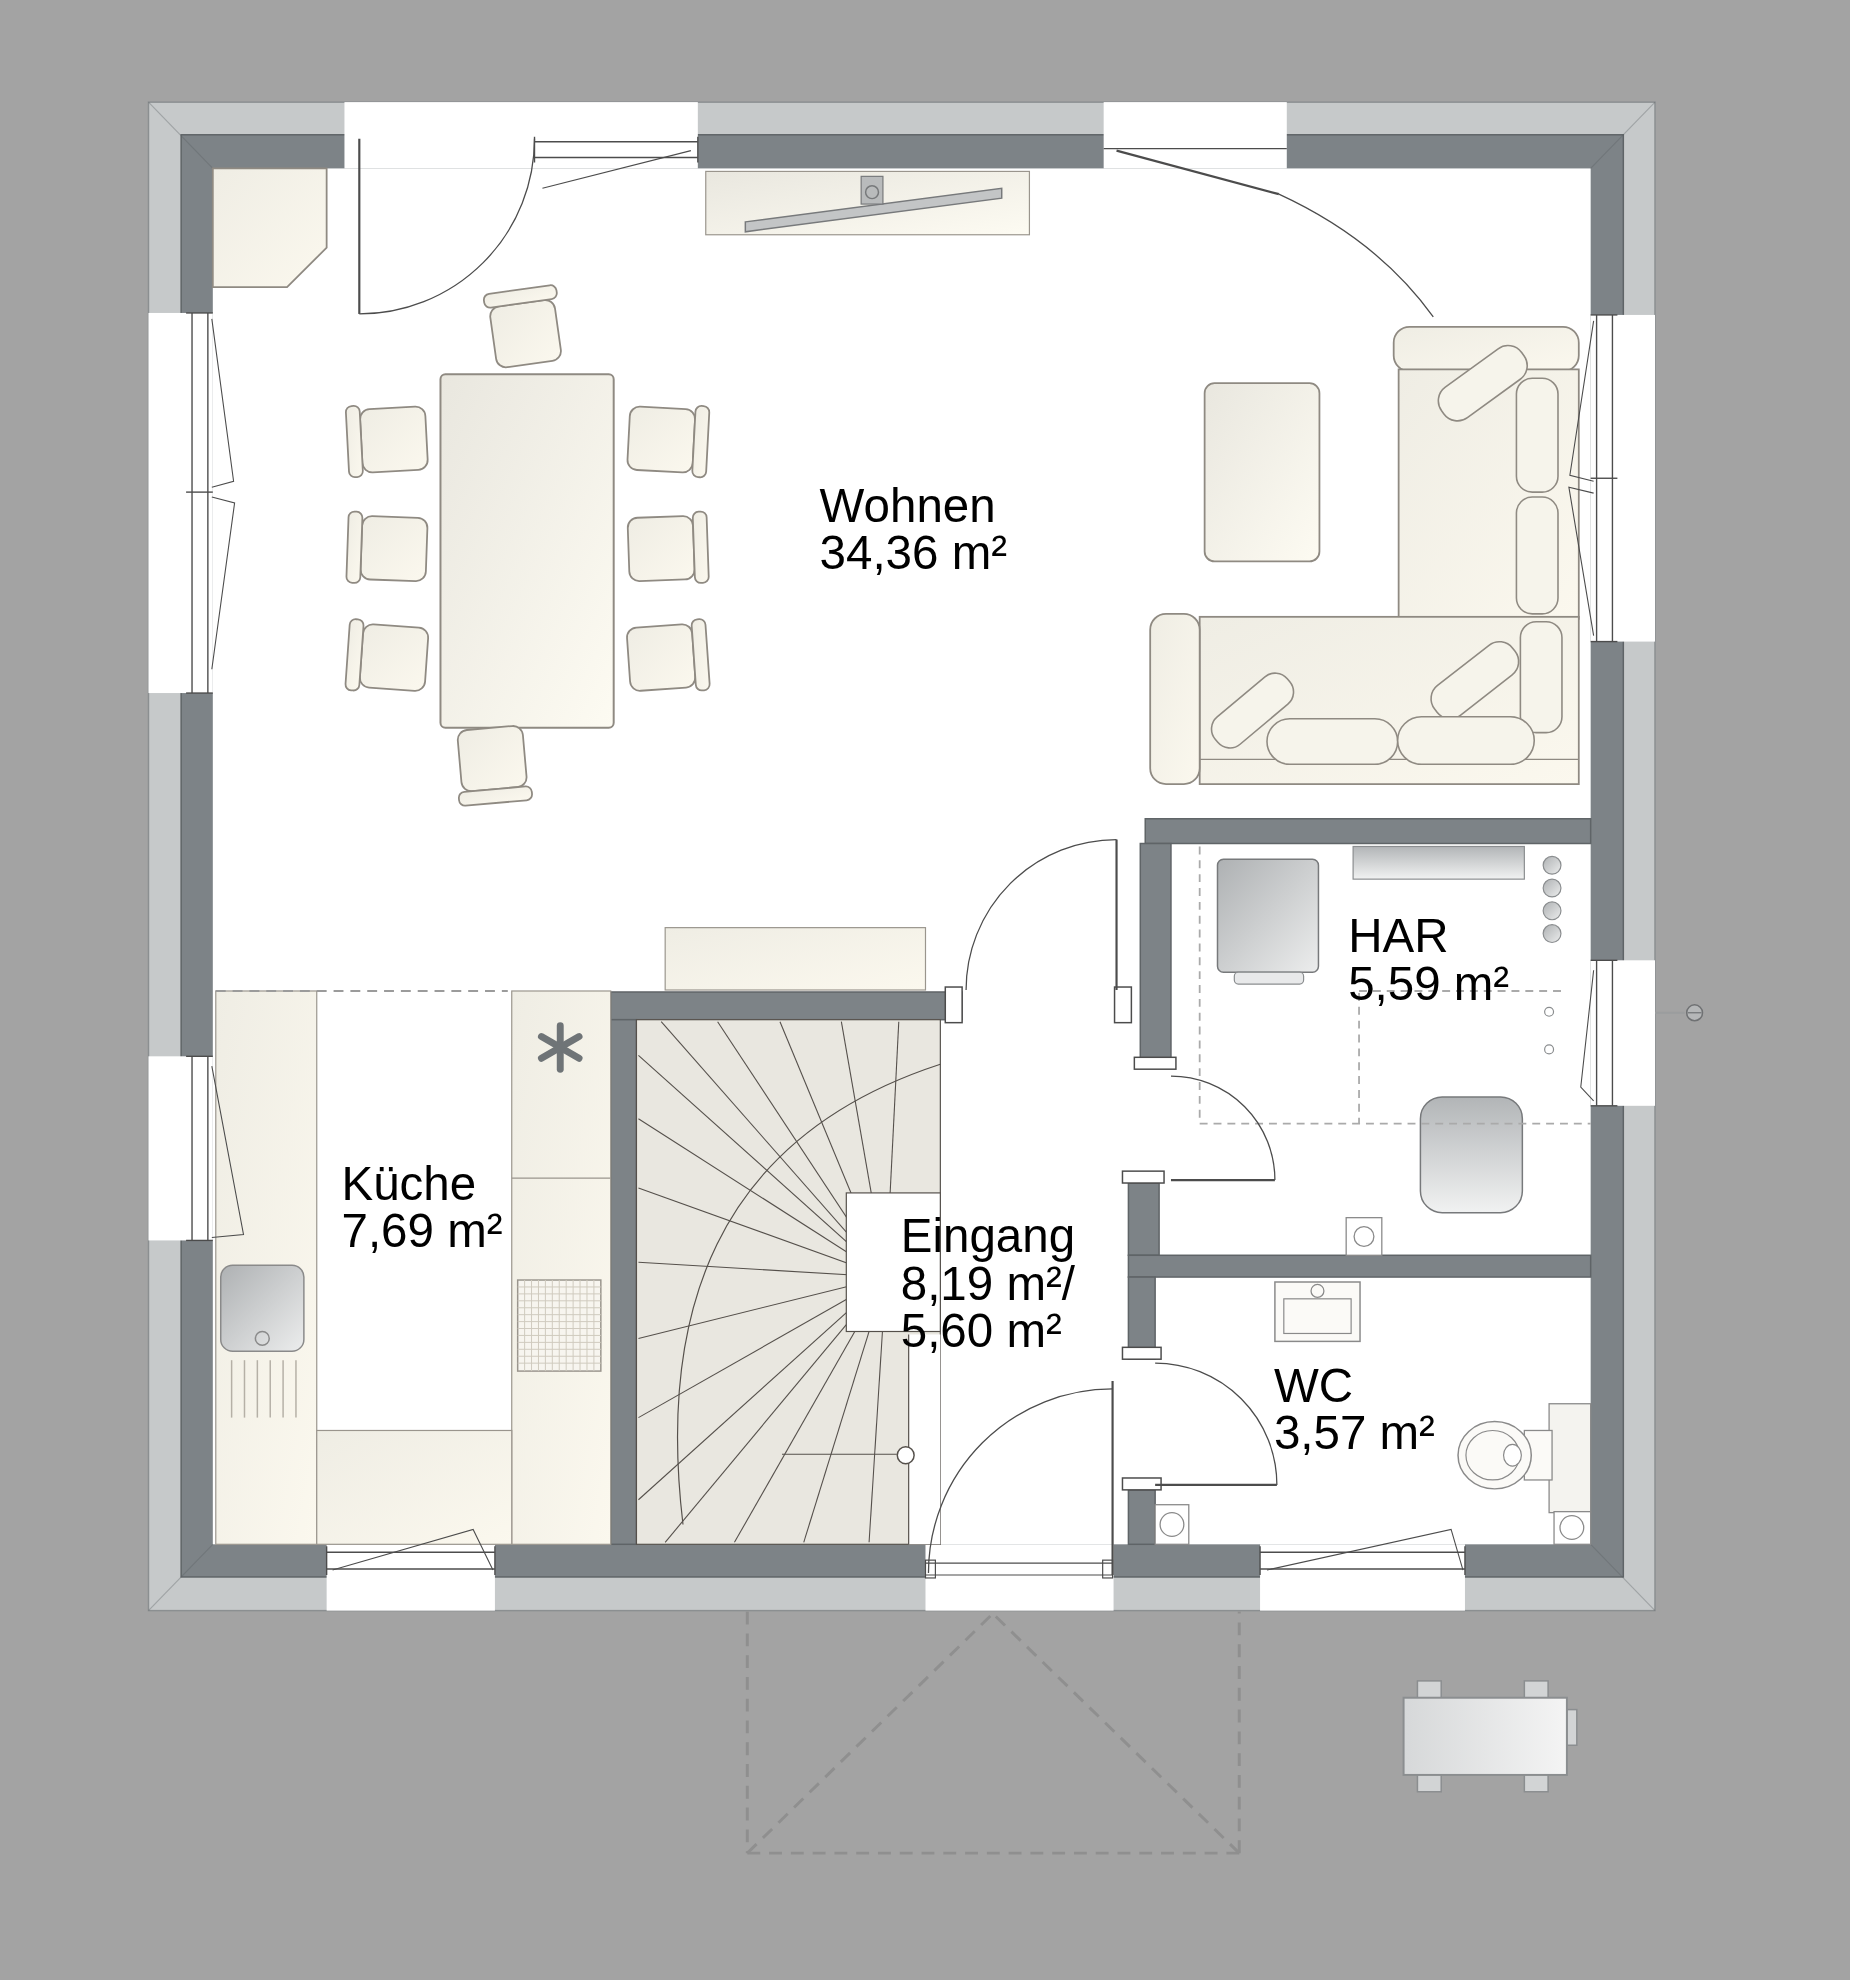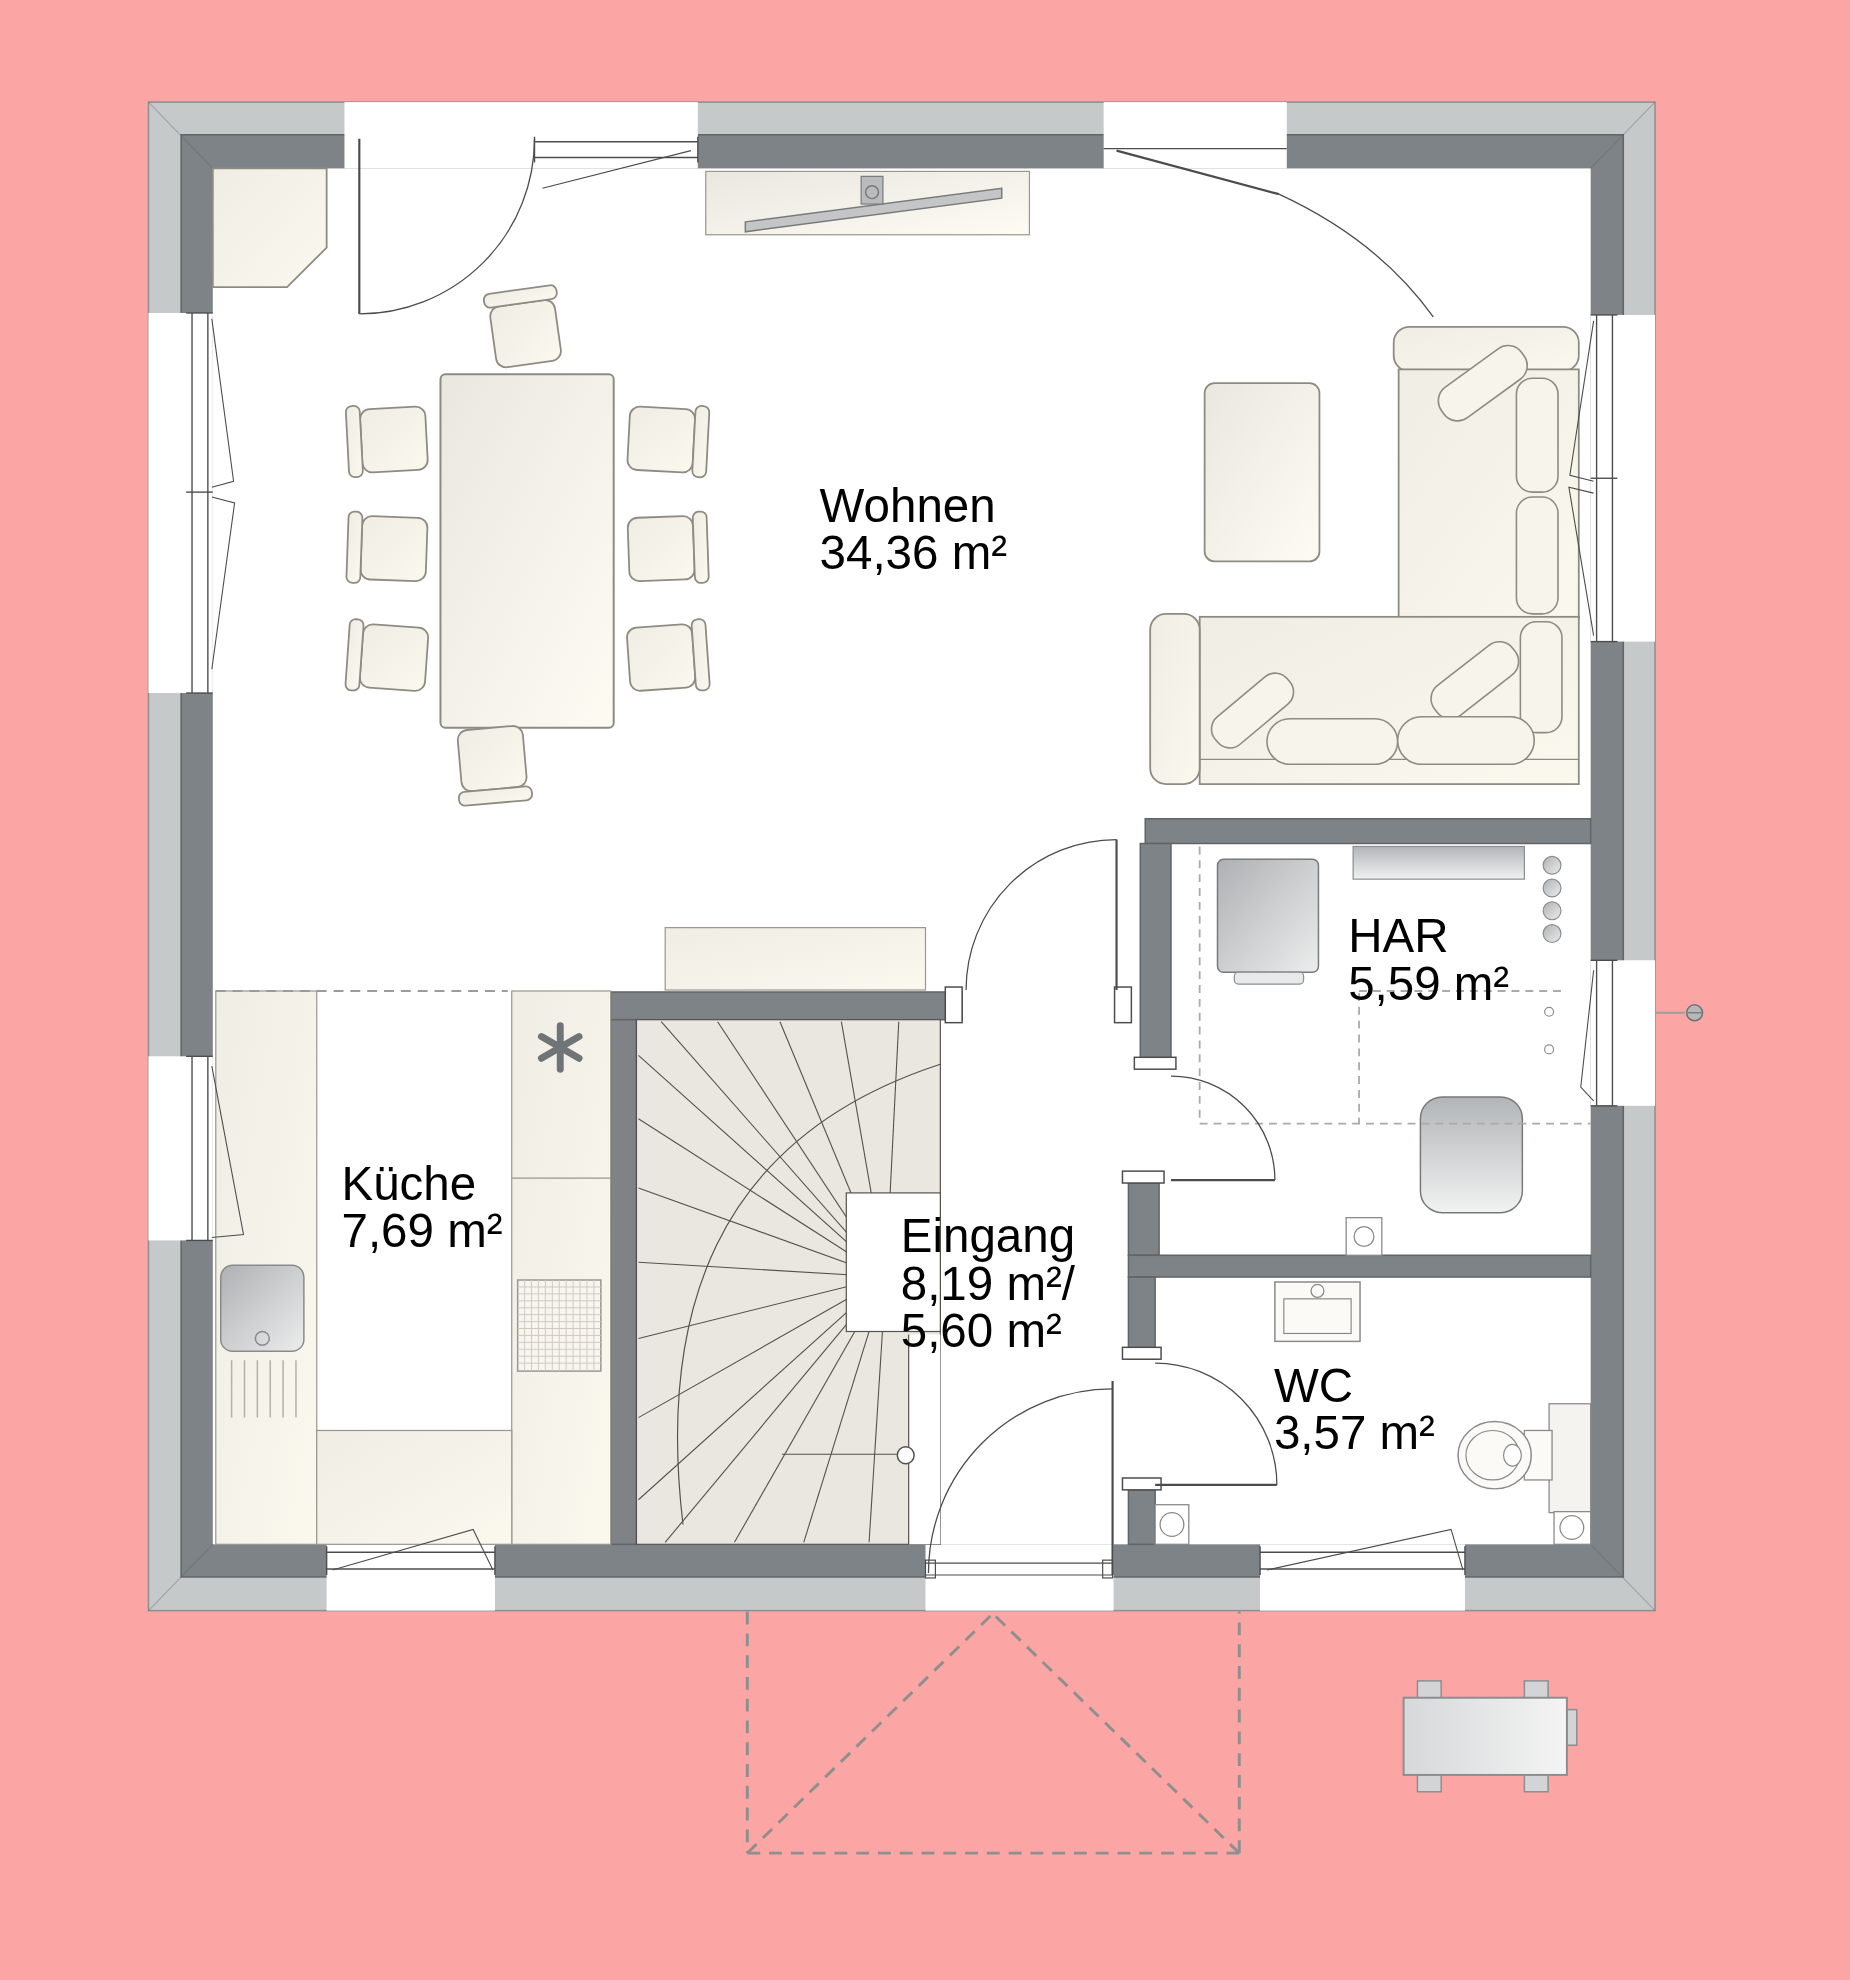--- a/index.html
+++ b/index.html
@@ -1,16 +1,16 @@
 <!DOCTYPE html>
 <html><head>
 <meta charset="utf-8">
 <style>
   html,body{margin:0;padding:0;background:#000;}
-  .stage{position:relative;width:1850px;height:1980px;background:#fca5a5;overflow:hidden;}
+  .stage{position:relative;width:1850px;height:1980px;background:#a3a3a3;overflow:hidden;}
   svg{position:absolute;left:0;top:0;}
   text{font-family:"Liberation Sans","DejaVu Sans",sans-serif;fill:#000;}
   .room-label{font-size:48px;}
 </style>
 </head>
 <body>
 
 <div class="stage">
 <svg width="1850" height="1980" viewBox="0 0 1869 2000">
   <defs>

